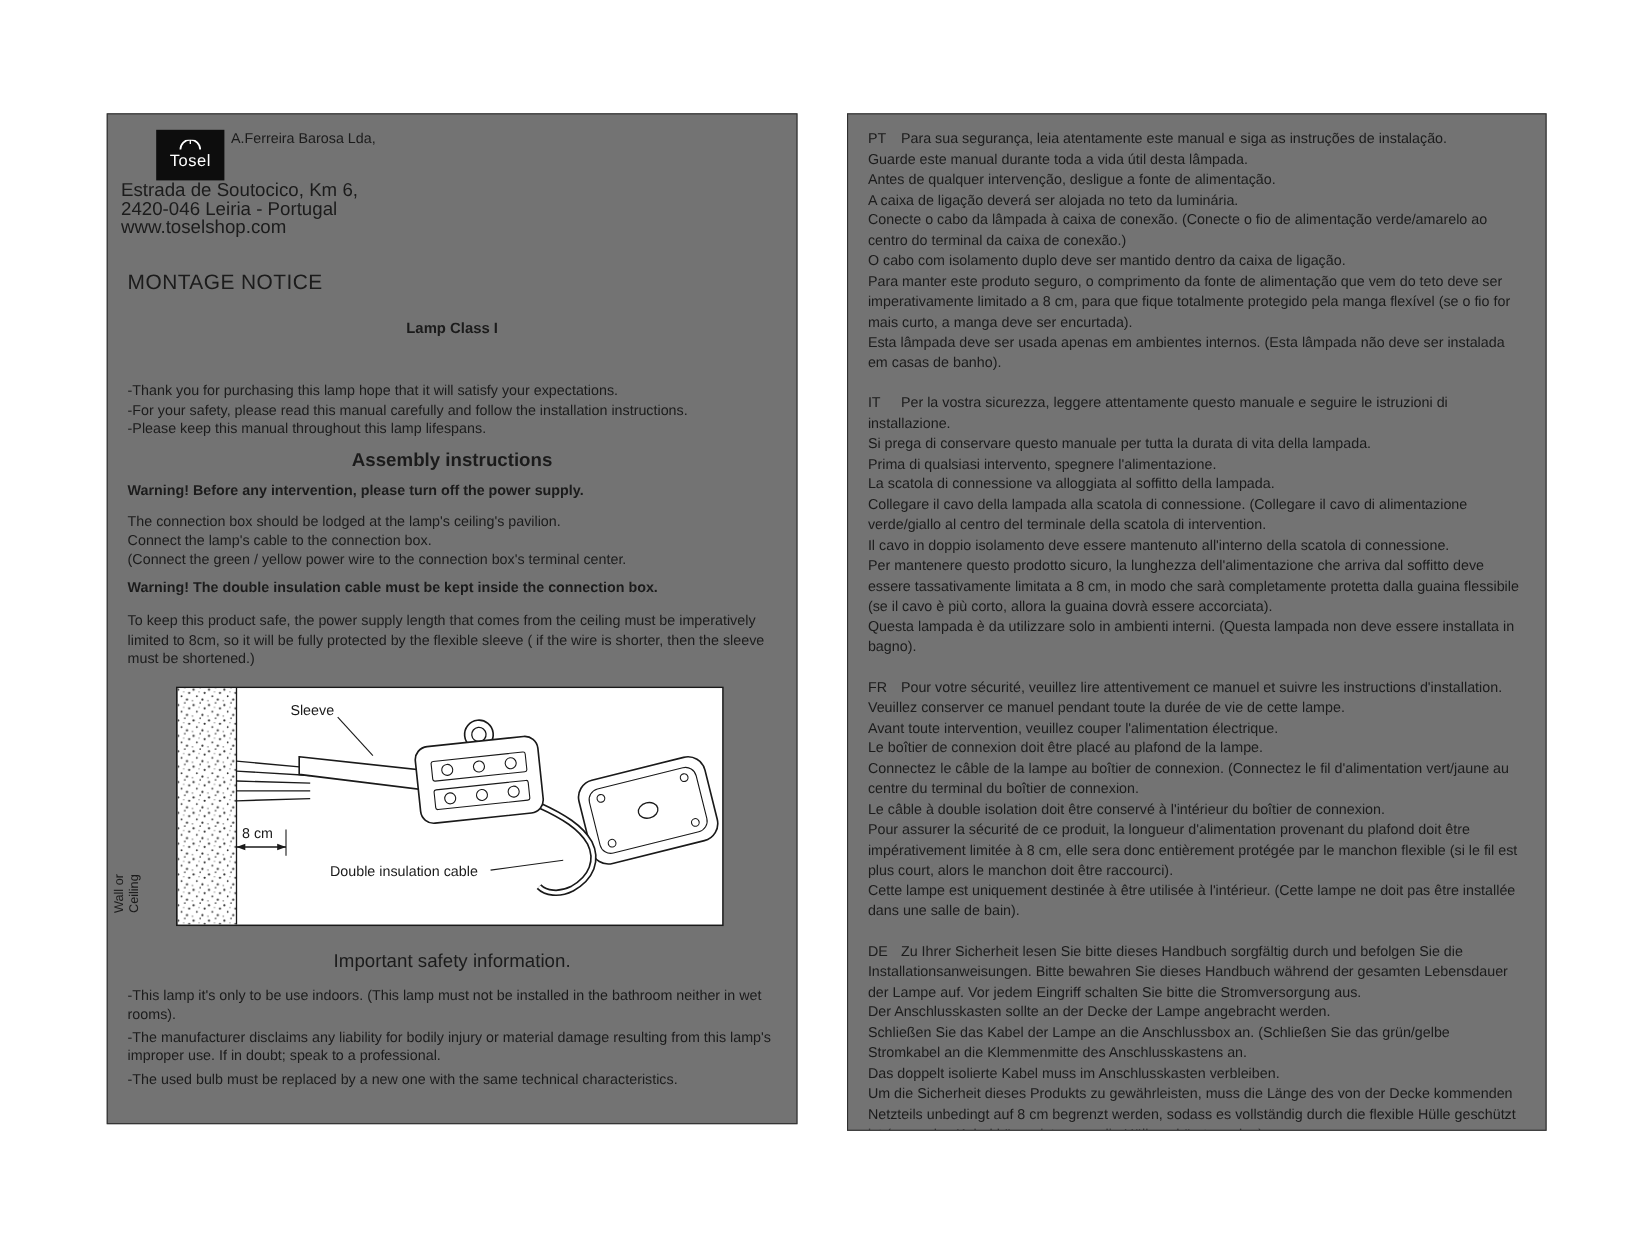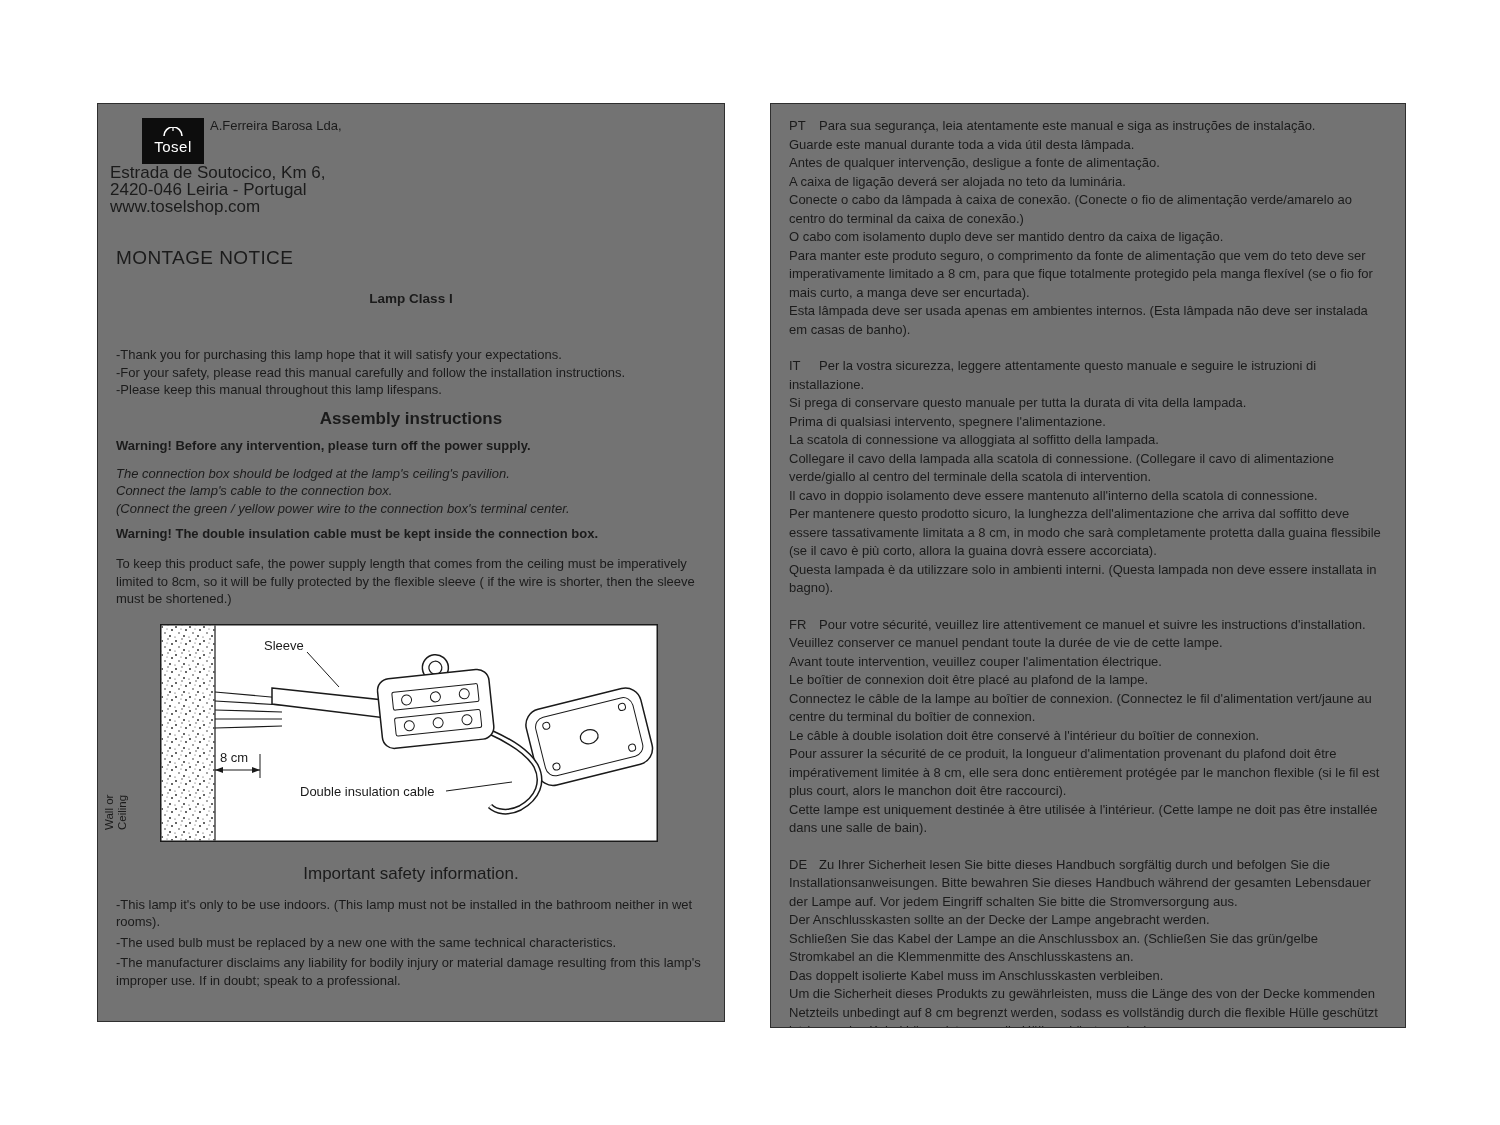--- a/index.html
+++ b/index.html
@@ -14,21 +14,21 @@
   .logo-box .wordmark{font-size:15px;letter-spacing:0.5px;}
   .company{font-size:13px;padding-bottom:2px;}
   .addr{font-size:17px;line-height:17px;margin-left:-6px;}
   .title{text-align:left;font-size:19px;font-weight:400;letter-spacing:0.4px;margin:32px 0 0;}
   .subtitle{text-align:center;font-size:13.5px;font-weight:700;margin:22px 0 0;}
   .intro{margin-top:40px;}
   .line{font-size:13px;line-height:17.5px;}
   .safety-line{margin-bottom:3px;}
   .h-center{text-align:center;font-size:17px;font-weight:700;margin:10px 0 0;}
   .warning{font-size:13px;font-weight:700;margin:9px 0 0;}
-  .blk{margin-top:12px;font-style:italic;}
+  .blk{margin-top:12px;}
   .para{font-size:13px;line-height:17.5px;margin:14px 0 0;}
   .diagram-wrap{position:relative;margin:16px 0 0 44px;width:500px;height:220px;}
   .wall-label{position:absolute;left:-32px;bottom:14px;transform:rotate(-90deg);transform-origin:left bottom;font-size:11.5px;line-height:12.5px;white-space:nowrap;}
   .safety-head{text-align:center;font-size:17px;font-weight:400;margin:20px 0 0;}
   .safety{margin-top:12px;}
 
   
   .lang-section{margin-bottom:18px;}
   .rline{}
   .lang-code{display:inline-block;min-width:30px;}
@@ -149,22 +149,22 @@
 
       <text x="140" y="172">Double insulation cable</text>
       <line x1="286" y1="167" x2="352" y2="158" stroke="#1a1a1a" stroke-width="1"></line>
     </svg>
   </div>
 
   <h3 class="safety-head">Important safety information.</h3>
 
   <div class="safety" id="safety-lines">
       <div class="line safety-line">-This lamp it's only to be use indoors. (This lamp must not be installed in the bathroom neither in wet rooms).</div>
+      <div class="line safety-line">-The manufacturer disclaims any liability for bodily injury or material damage resulting from this lamp's improper use. If in doubt; speak to a professional.</div>
       <div class="line safety-line">-The used bulb must be replaced by a new one with the same technical characteristics.</div>
-      <div class="line safety-line">-The manufacturer disclaims any liability for bodily injury or material damage resulting from this lamp's improper use. If in doubt; speak to a professional.</div>
     </div>
 
 </div>
 
 <div class="page right-page">
   <div id="lang-sections">
       <div class="lang-section">
         <div class="rline"><span class="lang-code">PT</span>Para sua segurança, leia atentamente este manual e siga as instruções de instalação.</div>
         <div class="rline">Guarde este manual durante toda a vida útil desta lâmpada.</div>
         <div class="rline">Antes de qualquer intervenção, desligue a fonte de alimentação.</div>

